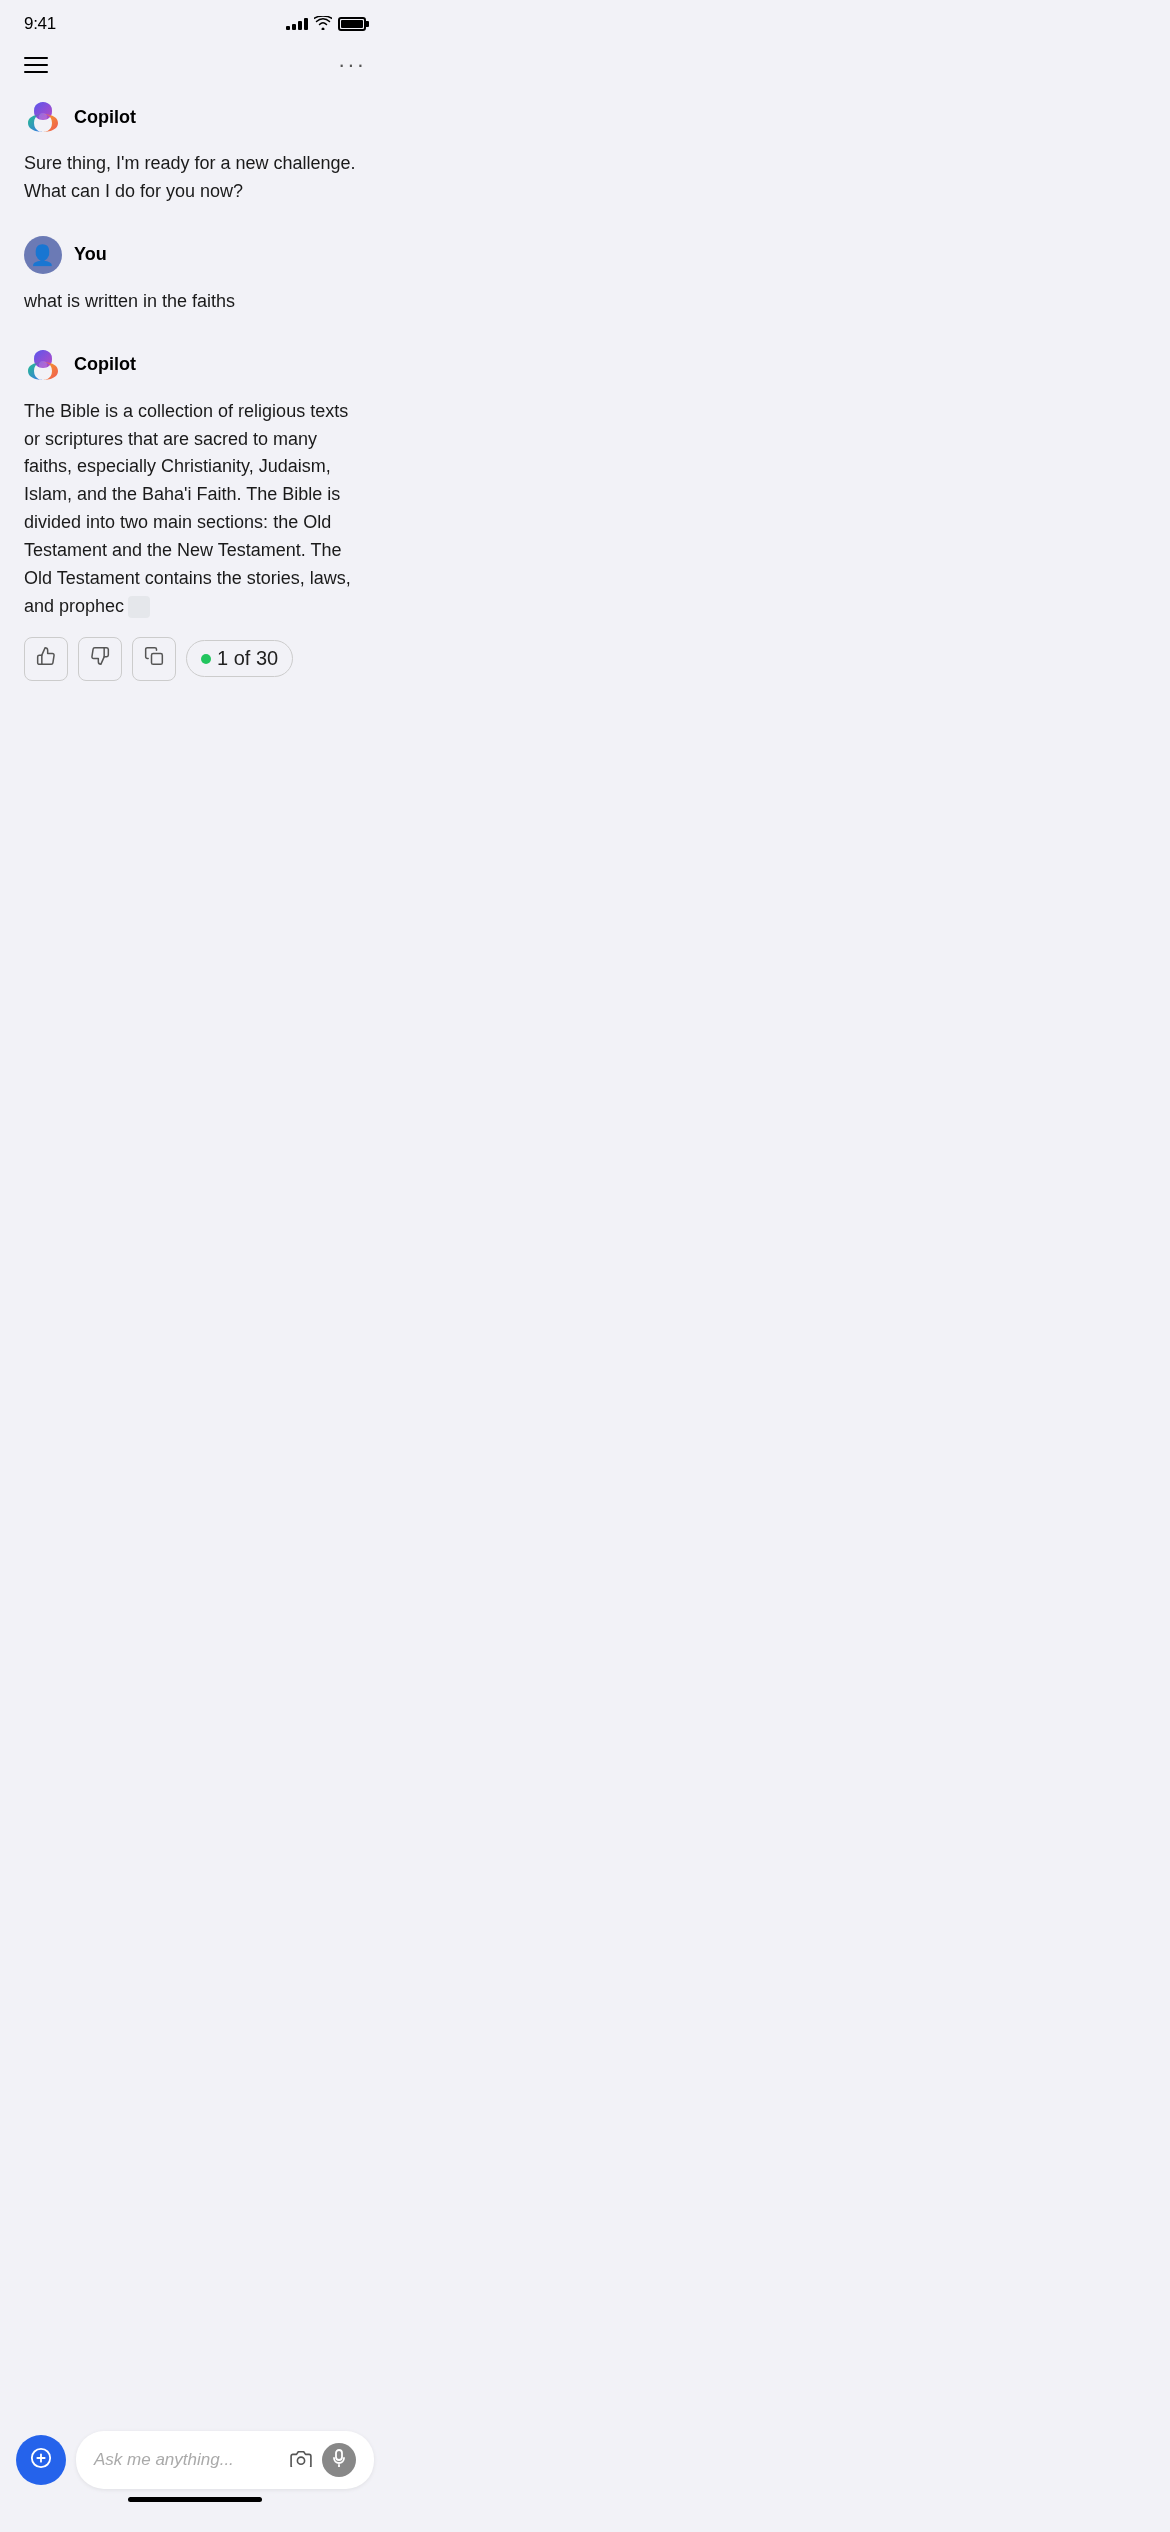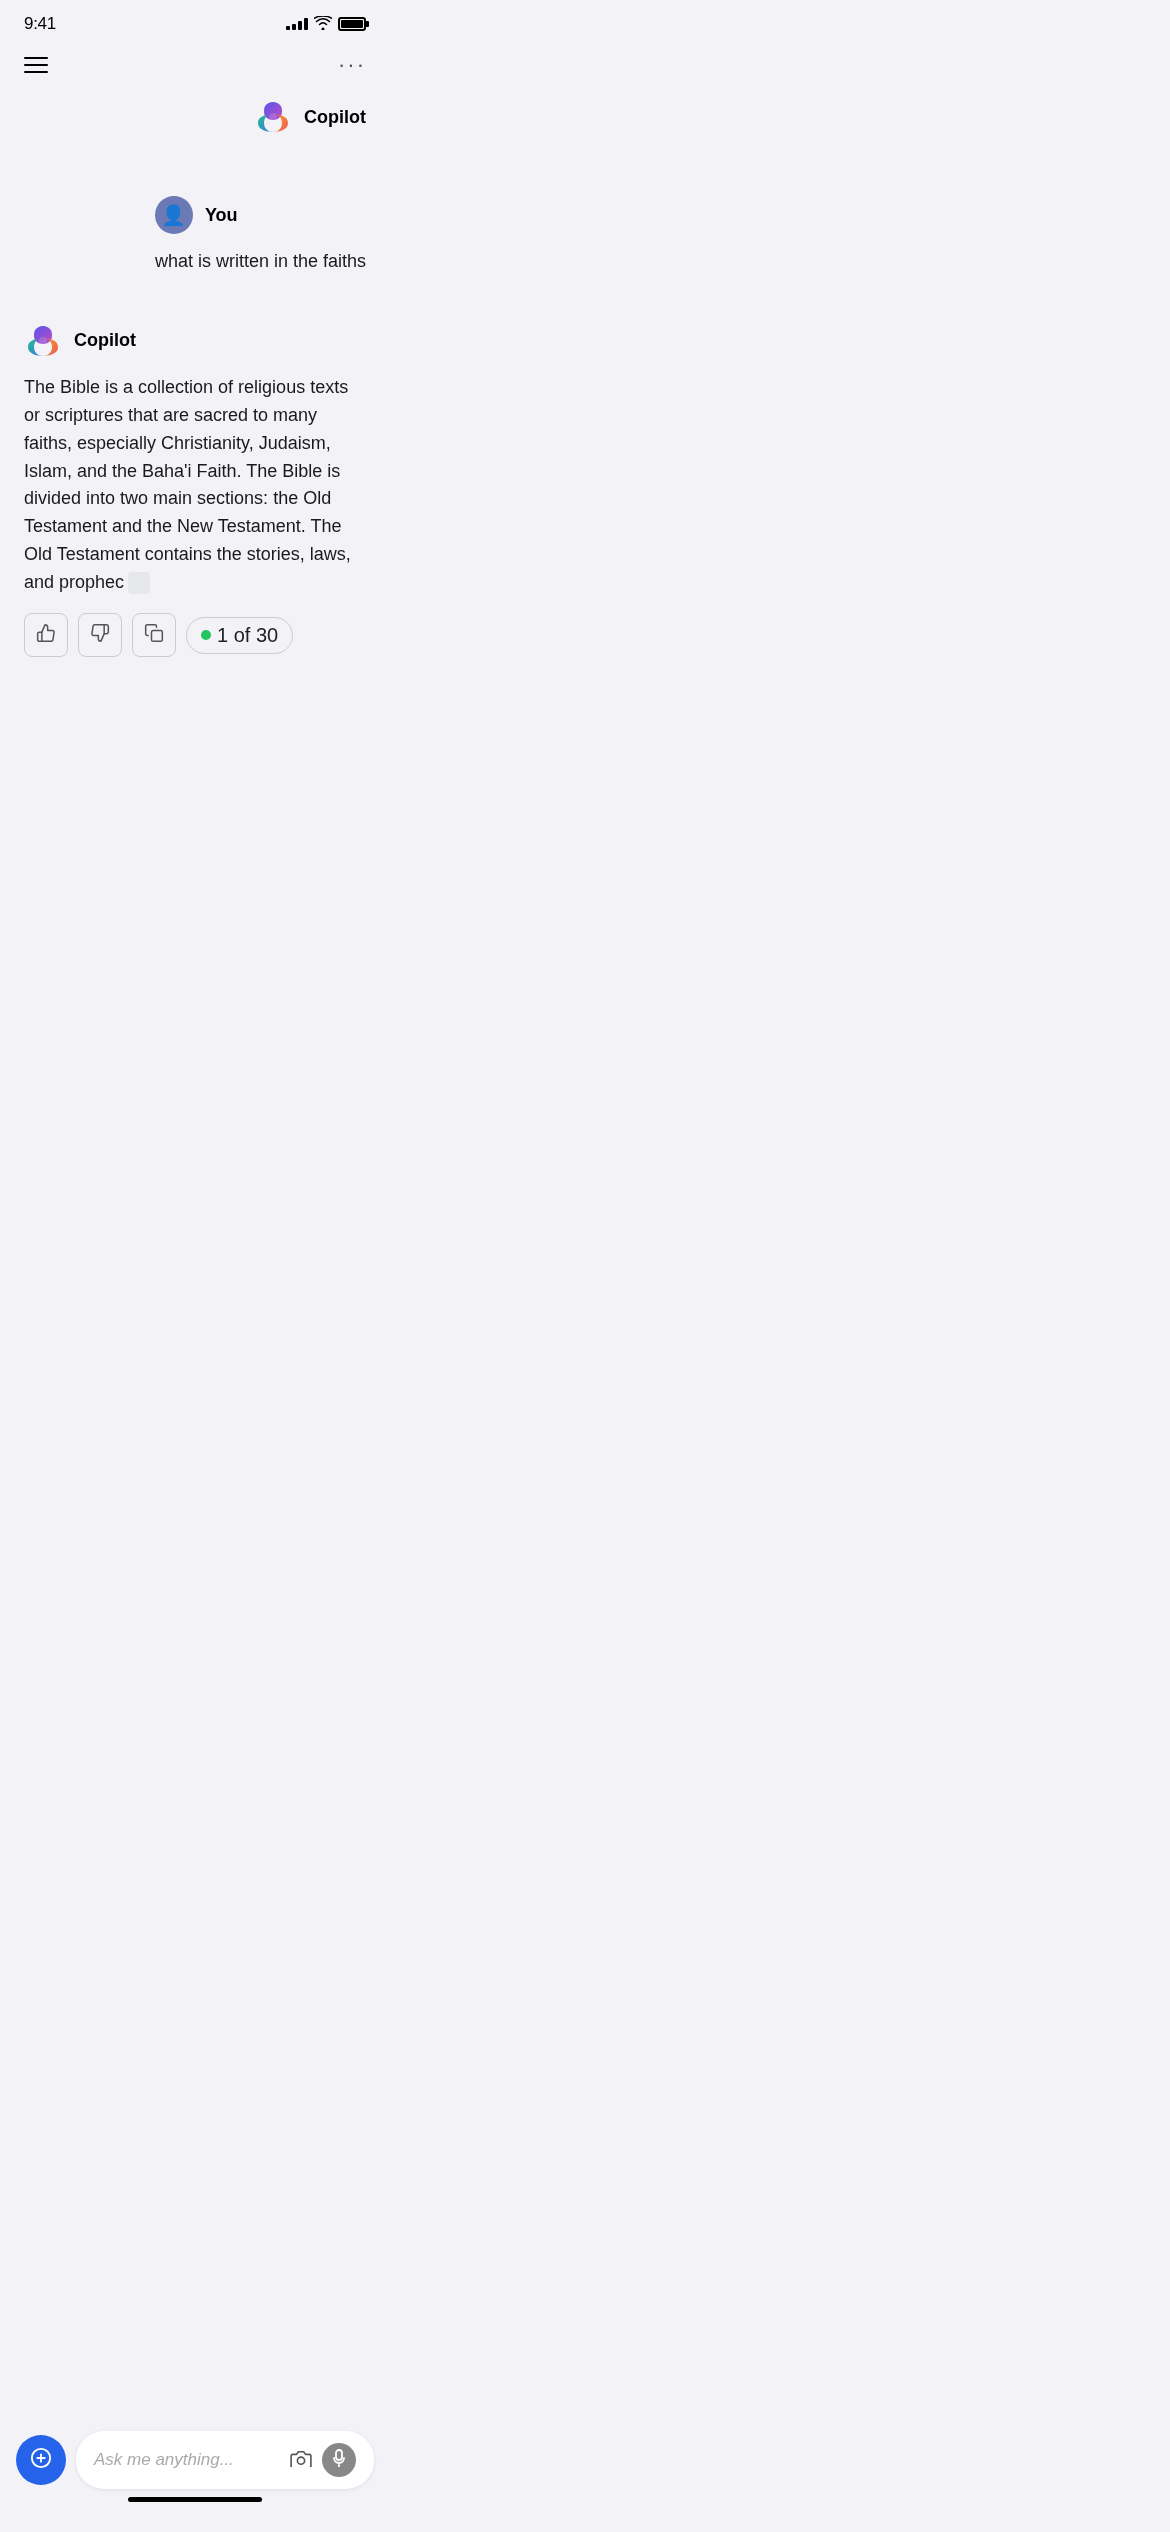--- a/index.html
+++ b/index.html
@@ -112,22 +112,21 @@
       color: #555;
       letter-spacing: 2px;
       cursor: pointer;
     }
 
     
     .chat-content {
       padding: 10px 24px 20px 24px;
       display: flex;
       flex-direction: column;
-      gap: 16px;
-      align-items: flex-end;
+      gap: 0;
     }
 
     
     .message-block {
       margin-bottom: 30px;
     }
 
     .message-header {
       display: flex;
       align-items: center;
@@ -382,20 +381,21 @@
           <path d="M19 4 C19 4 28 4 28 13 C28 22 19 22 19 22 C19 22 10 22 10 13 C10 4 19 4 19 4Z" fill="url(#g1)" opacity="0.9"></path>
           <path d="M19 16 C19 16 34 16 34 25 C34 34 19 34 19 34 C19 34 28 34 28 25 C28 16 19 16 19 16Z" fill="url(#g3)" opacity="0.9"></path>
           <path d="M19 16 C19 16 4 16 4 25 C4 34 19 34 19 34 C19 34 10 34 10 25 C10 16 19 16 19 16Z" fill="url(#g4)" opacity="0.9"></path>
           <path d="M19 4 C19 4 28 4 28 13 C28 22 19 22 19 22 C19 22 10 22 10 13 C10 4 19 4 19 4Z" fill="url(#g2)" opacity="0.5"></path>
 
           <circle cx="19" cy="19" r="4" fill="white" opacity="0.15"></circle>
         </svg>
       </div>
       <span class="message-sender">Copilot</span>
     </div>
+    <div class="message-text">Sure thing, I'm ready for a new challenge. What can I do for you now?</div>
   </div>
 
   <div class="message-block">
     <div class="message-header">
       <div class="user-avatar">
         <span class="user-avatar-icon">👤</span>
       </div>
       <span class="message-sender">You</span>
     </div>
     <div class="message-text">what is written in the faiths</div>

